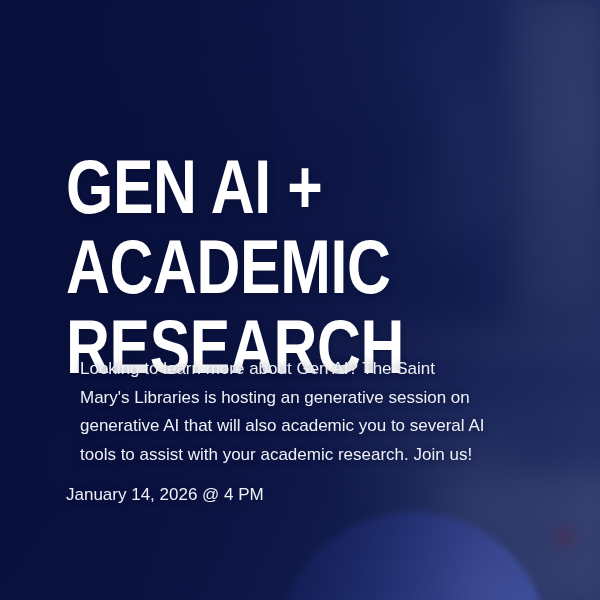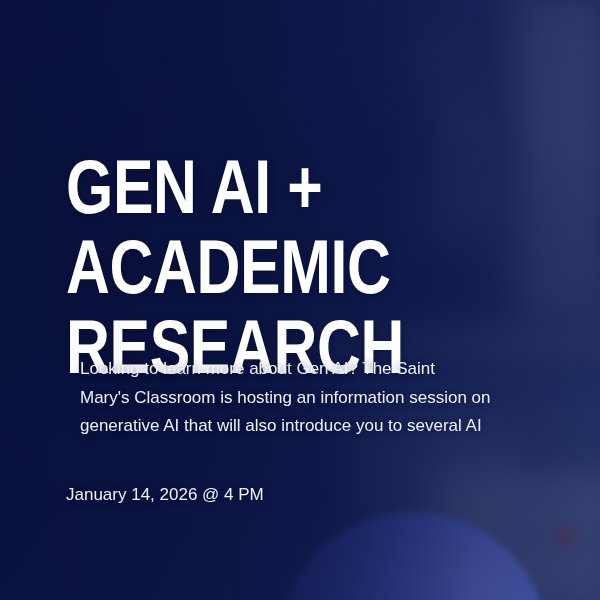--- a/index.html
+++ b/index.html
@@ -242,22 +242,23 @@
   <div class="content">
 
     <h1 class="headline">
       <span class="hl-line">GEN AI +</span>
       <span class="hl-line">ACADEMIC</span>
       <span class="hl-line">RESEARCH</span>
     </h1>
 
     <p class="body-copy">
       <span class="bc-line">Looking to learn more about Gen AI? The Saint</span>
-      <span class="bc-line">Mary's Classroom is hosting an information session on</span>
-      <span class="bc-line">generative AI that will also introduce you to several AI</span>
+      <span class="bc-line">Mary's Libraries is hosting an generative session on</span>
+      <span class="bc-line">generative AI that will also academic you to several AI</span>
+      <span class="bc-line">tools to assist with your academic research. Join us!</span>
     </p>
 
     <div class="details">
       <span class="dt-line">January 14, 2026 @ 4 PM</span>
     </div>
 
   </div>
 </div>
 
 </body></html>

